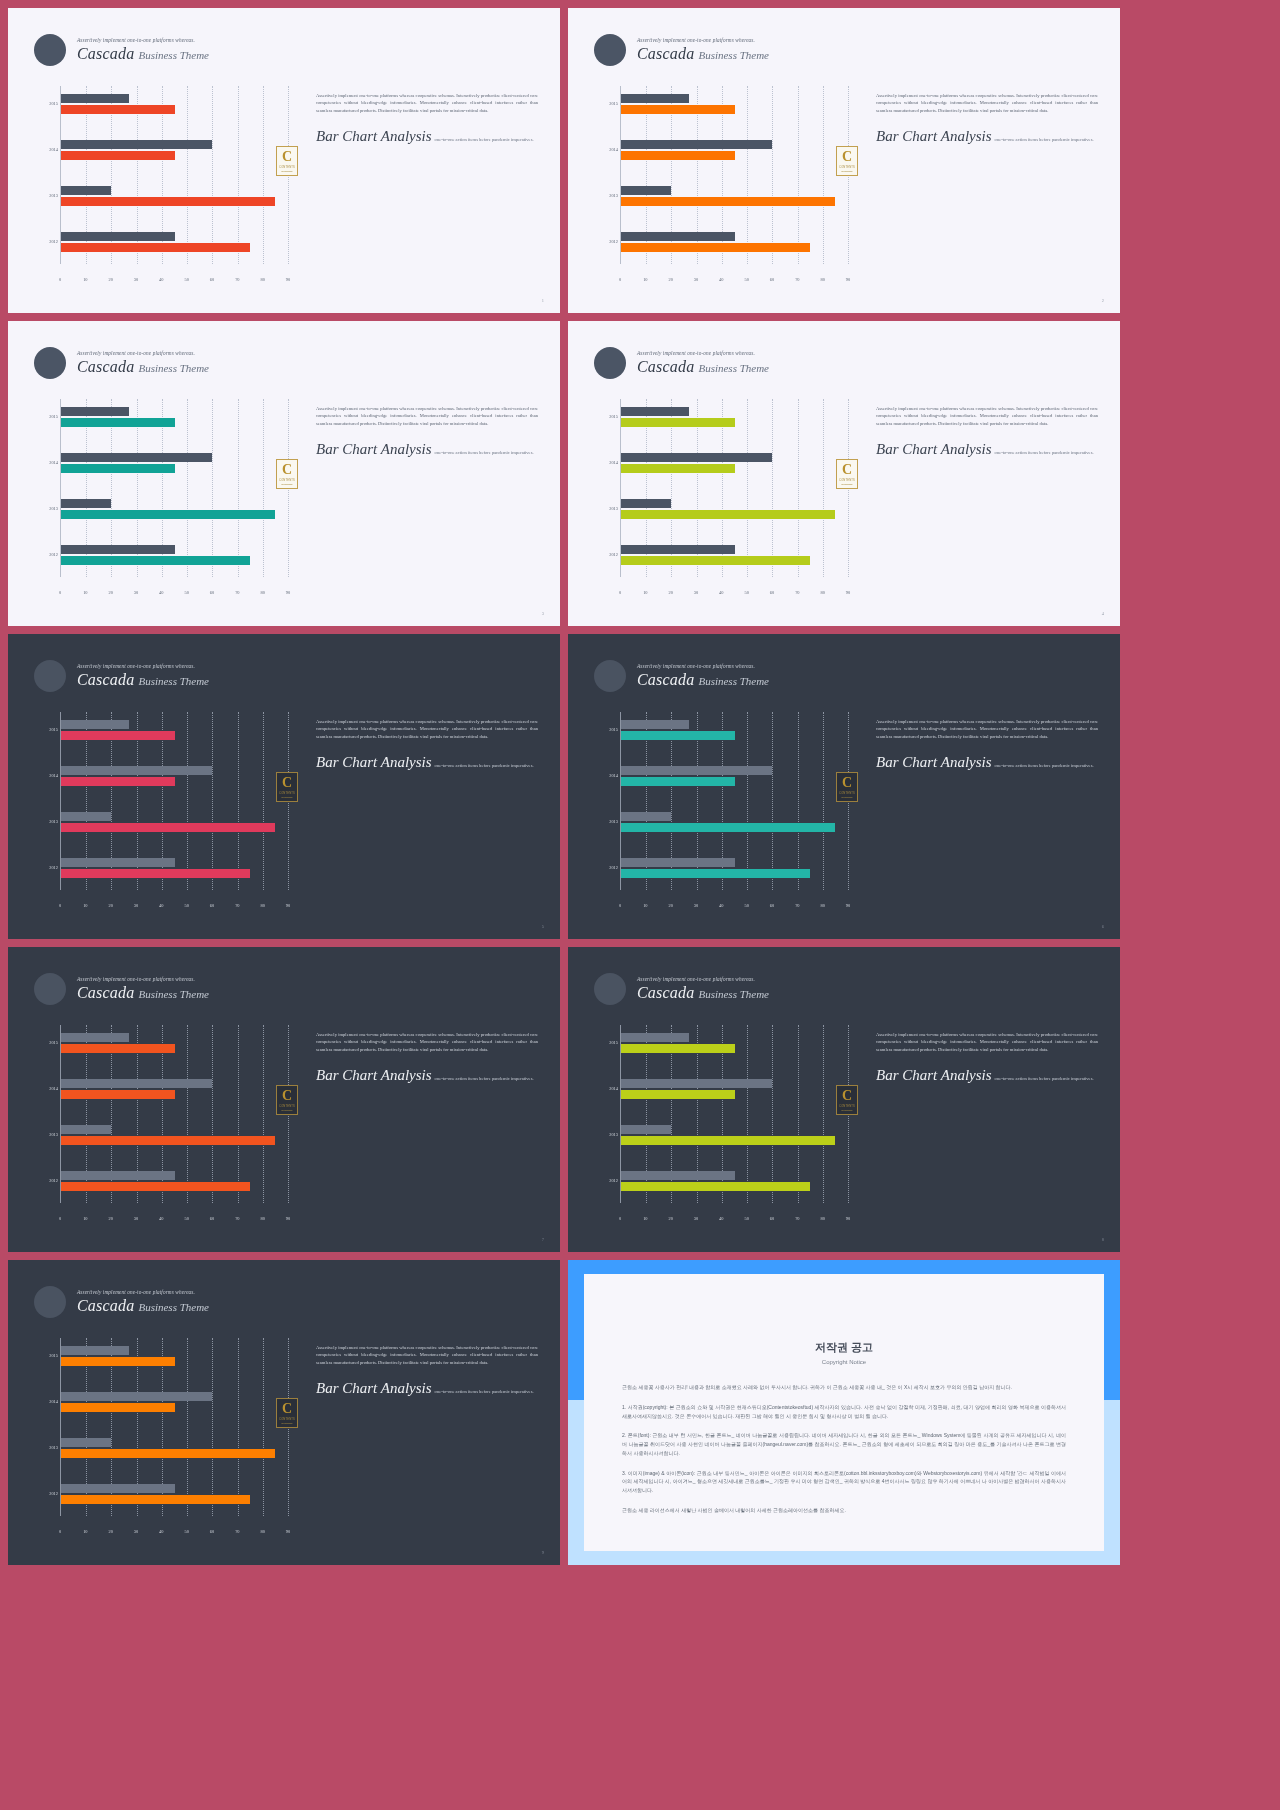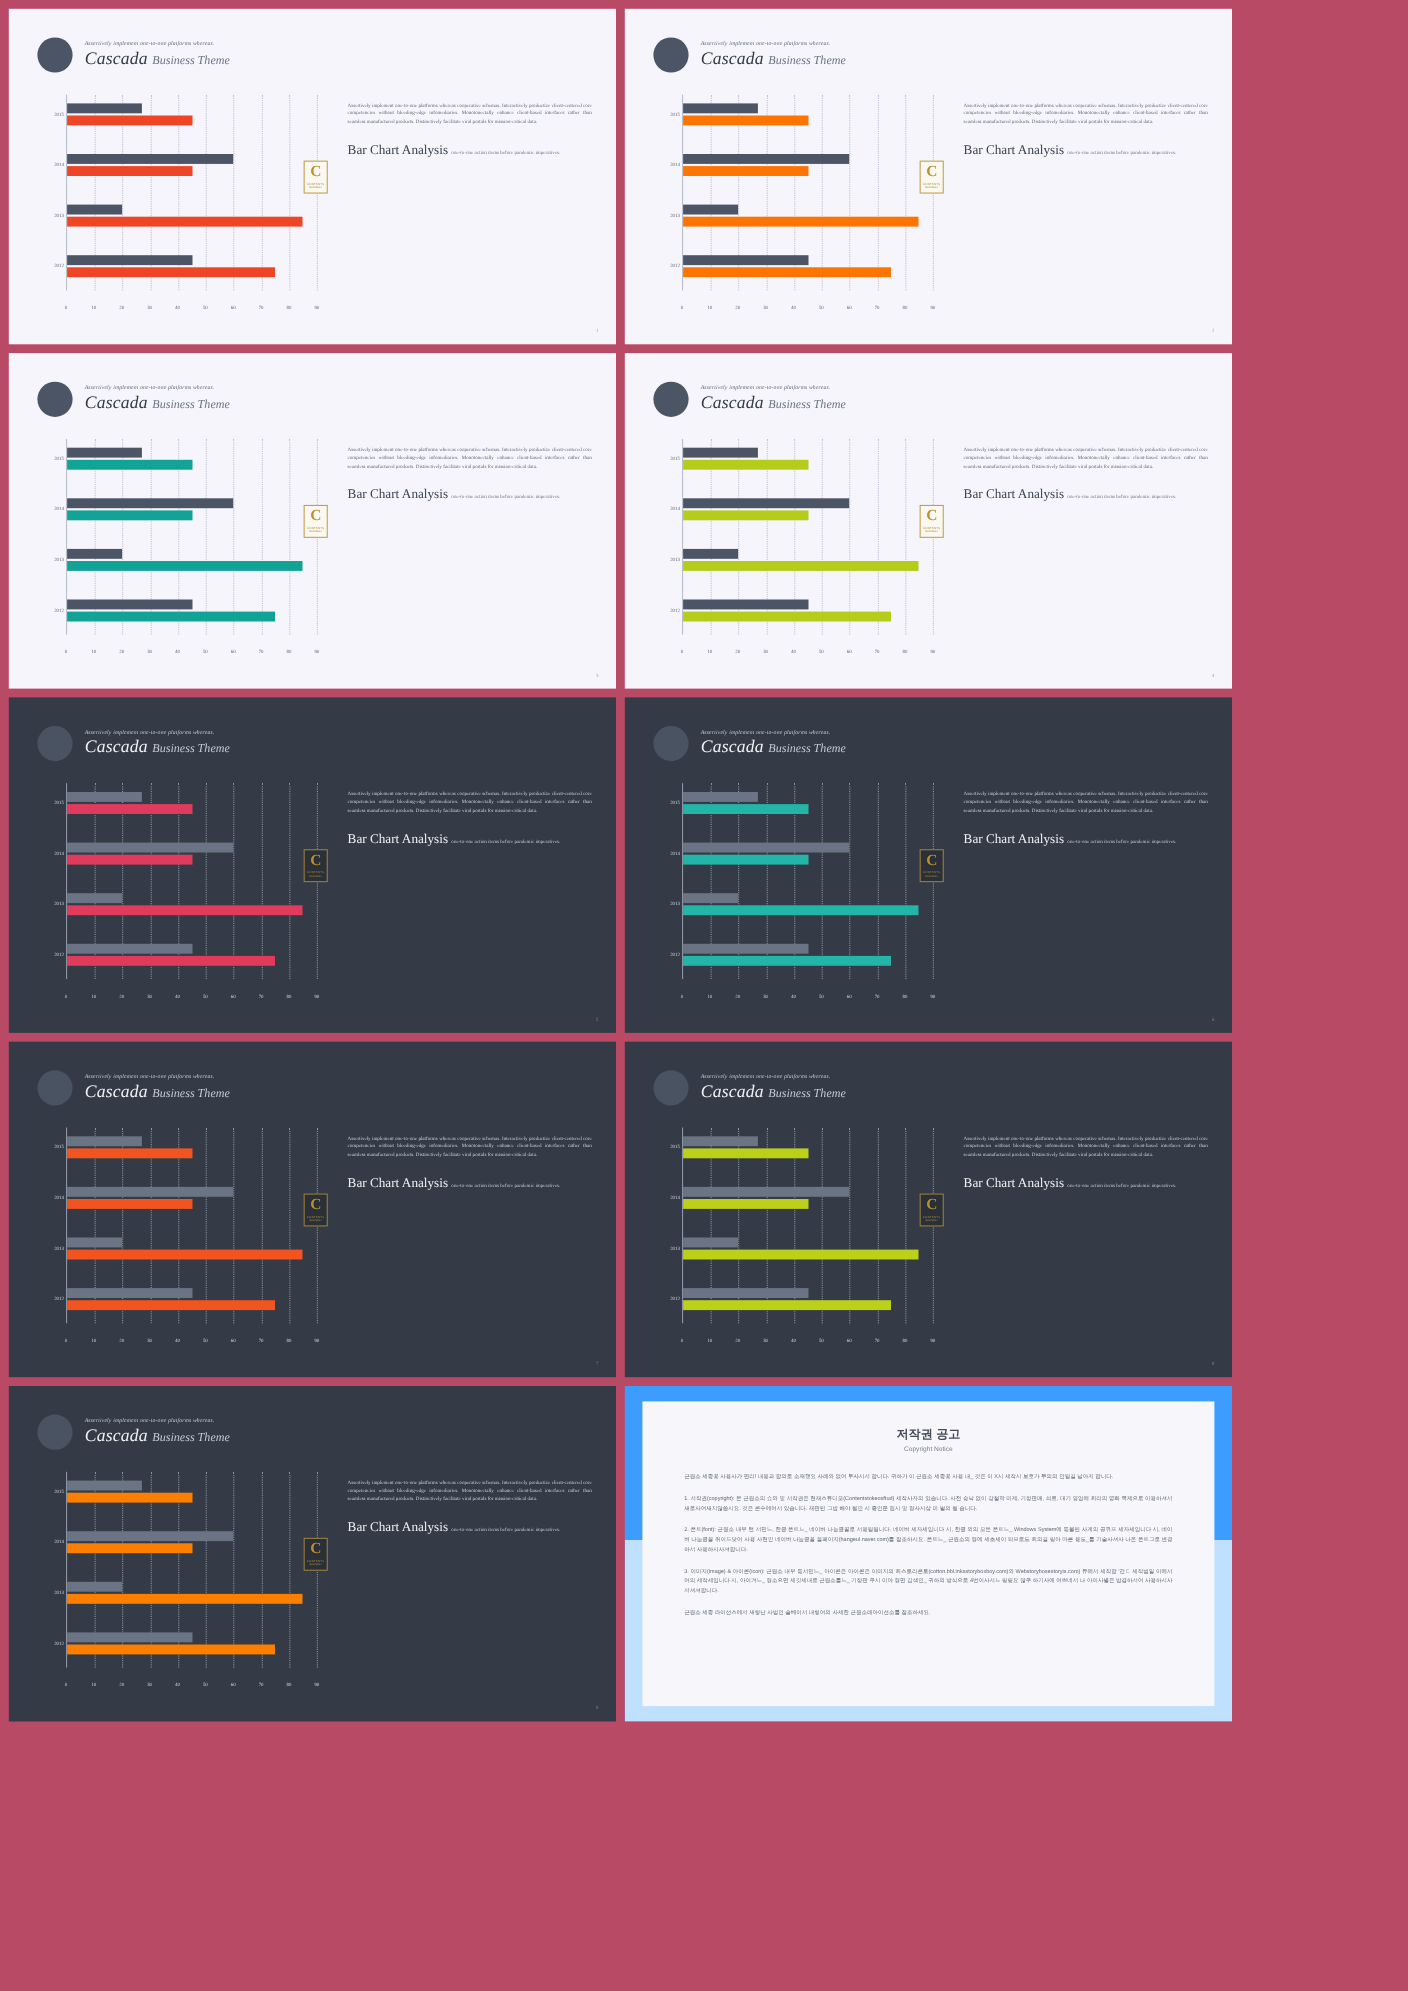--- a/index.html
+++ b/index.html
@@ -67,21 +67,21 @@
     font-family: "Liberation Serif", serif;
     font-size: 4.6px; line-height: 1.62;
     color: #5b6472; text-align: justify;
   }
   .dark .side-p { color: #cfd4dc; }
   .side-h {
     margin-top: 13px;
     font-family: "Liberation Serif", serif;
     white-space: nowrap;
   }
-  .side-h .b { font-size: 12px; color: #3b4350; }
+  .side-h .b { font-size: 15px; color: #3b4350; font-style: italic; }
   .dark .side-h .b { color: #eef0f3; }
   .side-h .s { font-size: 4.6px; color: #6b7483; margin-left: 3px; }
   .dark .side-h .s { color: #c6ccd5; }
 
   
   .chart {
     position: absolute;
     left: 30px; top: 78px;
     width: 250px; height: 196px;
   }
@@ -162,20 +162,21 @@
     position: relative;
     margin: 14px 16px;
     flex: 1;
     background: #f7f6fb;
     padding: 22px 38px;
   }
   .ctitle {
     text-align: center;
     font-size: 11px; font-weight: bold; color: #444b58;
     margin-bottom: 4px;
+    margin-top: 44px;
   }
   .csub {
     text-align: center; font-size: 6px; color: #7a818d;
     margin-bottom: 18px;
   }
   .cpara {
     font-size: 5px; line-height: 1.75; color: #5d6672;
     margin-bottom: 11px; text-align: justify;
   }
 </style>

